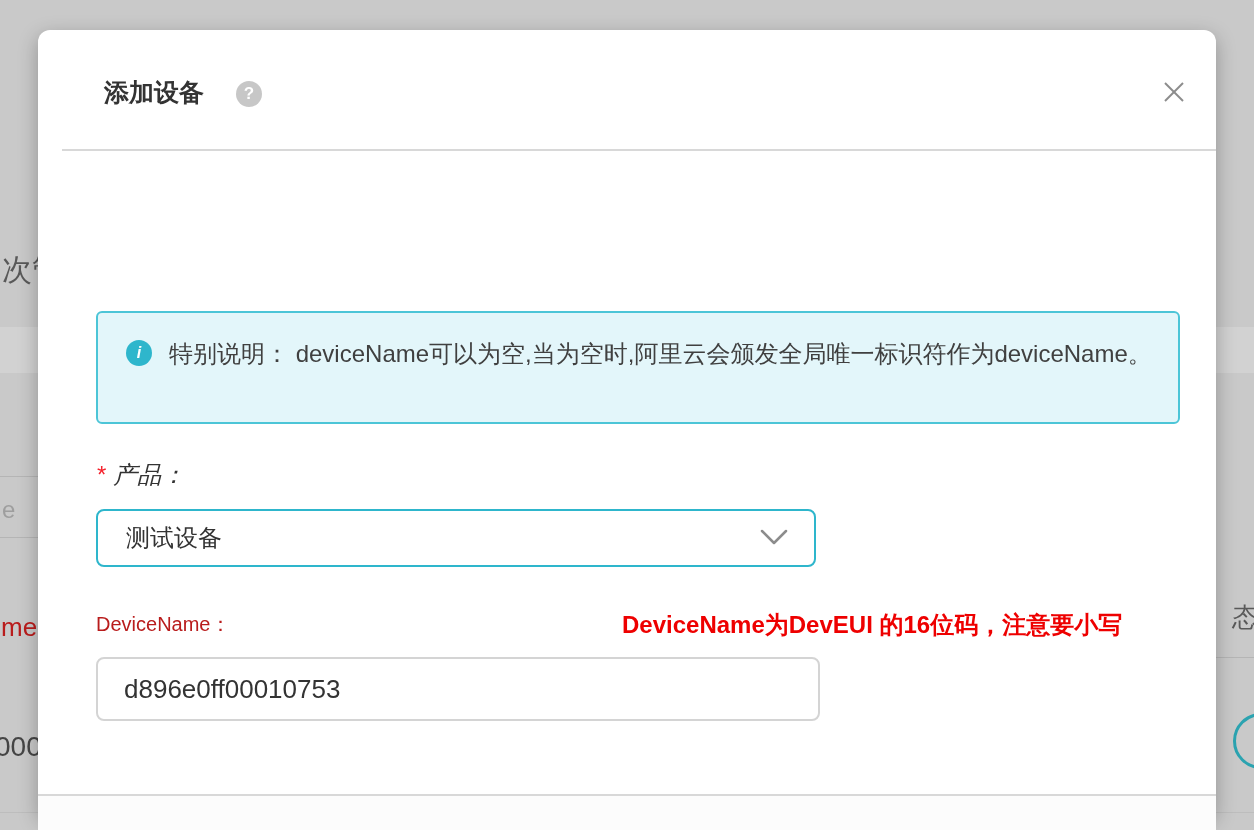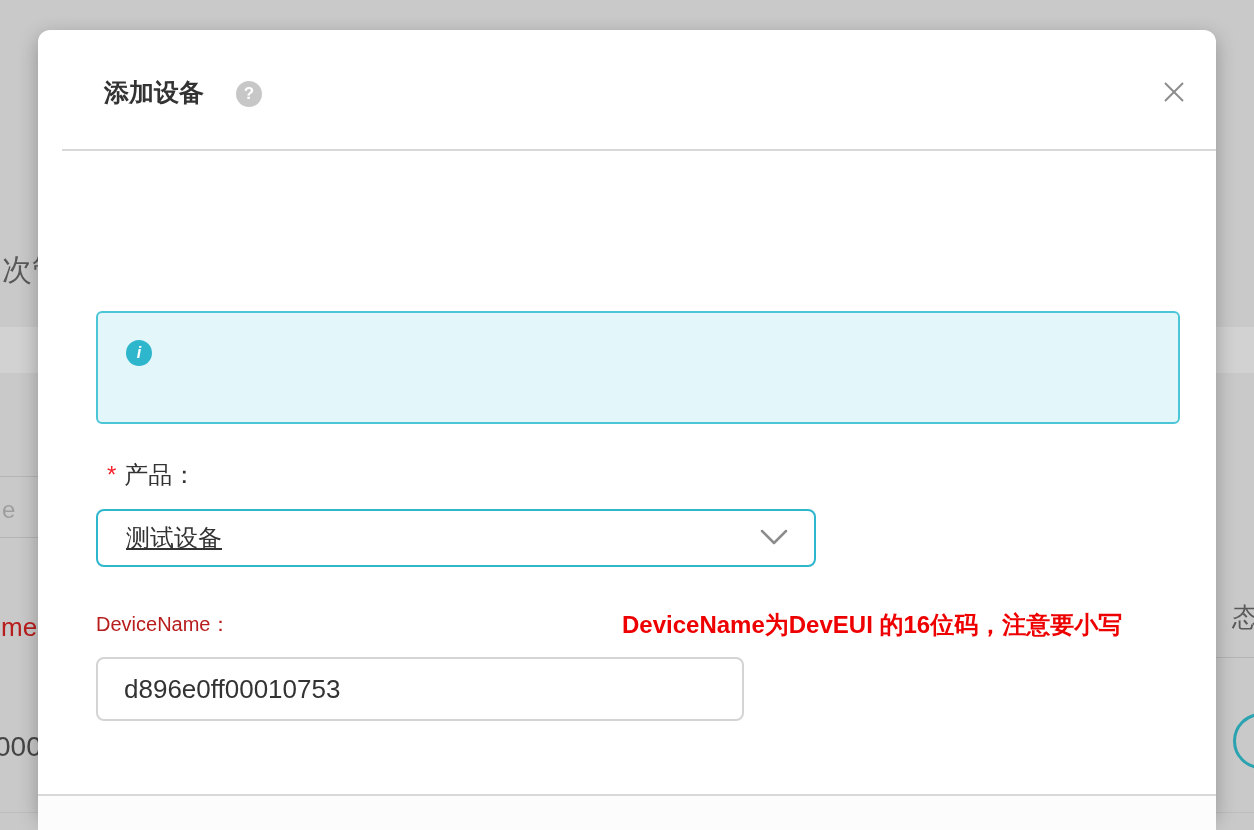--- a/index.html
+++ b/index.html
@@ -58,36 +58,36 @@
     background:var(--alert-bg);border:2px solid var(--alert-border);border-radius:6px;
     display:flex;align-items:flex-start;padding:24px 24px 0 28px;
   }
   .info-icon{
     flex:0 0 26px;width:26px;height:26px;border-radius:50%;margin-top:3px;
     background:var(--accent);color:#fff;font-size:16px;font-weight:700;font-style:italic;
     display:flex;align-items:center;justify-content:center;
   }
   .alert-text{margin-left:17px;font-size:24px;line-height:33px;color:#404040;max-width:985px;}
   
-  .product-label{position:absolute;left:69px;top:310px;font-size:24px;color:#333;}
+  .product-label{position:absolute;left:58px;top:310px;font-size:24px;color:#333;font-style:italic;}
   .required-mark{color:var(--required-red);margin-right:8px;font-size:24px;}
   .select-box{
     position:absolute;left:58px;top:360px;width:720px;height:58px;background:#fff;
     border:2px solid var(--accent);border-radius:8px;cursor:pointer;
-    display:flex;align-items:center;padding:0 24px 0 28px;text-decoration:underline;
+    display:flex;align-items:center;padding:0 24px 0 28px;
   }
   .select-value{flex:1;font-size:24px;color:#333;}
   
   .devname-label{position:absolute;left:58px;top:462px;font-size:20px;color:#b91c1c;}
   .devname-note{
     position:absolute;left:584px;top:460px;font-size:24px;font-weight:700;
     color:var(--annotation-red);white-space:nowrap;text-align:center;
   }
   .devname-input{
-    position:absolute;left:58px;top:508px;width:648px;height:64px;background:#fff;
+    position:absolute;left:58px;top:508px;width:724px;height:64px;background:#fff;
     border:2px solid #d4d4d4;border-radius:8px;font-size:26px;color:#333;
     padding:0 20px 0 26px;outline:none;
     font-family:"Liberation Sans","DejaVu Sans",sans-serif;
   }
   
   .footer-divider{position:absolute;left:0;top:645px;width:100%;height:2px;background:#d8d8d8;}
   .modal-footer{
     position:absolute;left:0;top:647px;width:100%;height:141px;
     background:#fcfcfc;border-radius:0 0 12px 12px;
   }
@@ -124,20 +124,21 @@
     </button>
     <div class="header-divider"></div>
   </div>
 
   <div class="modal-body">
 
     <div class="alert">
       <span class="info-icon">
         <span>i</span>
       </span>
+      <div class="alert-text">特别说明： deviceName可以为空,当为空时,阿里云会颁发全局唯一标识符作为deviceName。</div>
     </div>
 
     <div class="product-label">
       <span class="required-mark">*</span><span>产品：</span>
     </div>
 
     <div class="select-box">
       <span class="select-value">测试设备</span>
       <svg width="32" height="20" viewBox="0 0 32 20">
         <polyline points="4,3 16,15 28,3" fill="none" stroke="#8c8c8c" stroke-width="2.5" stroke-linecap="round" stroke-linejoin="round"></polyline>

